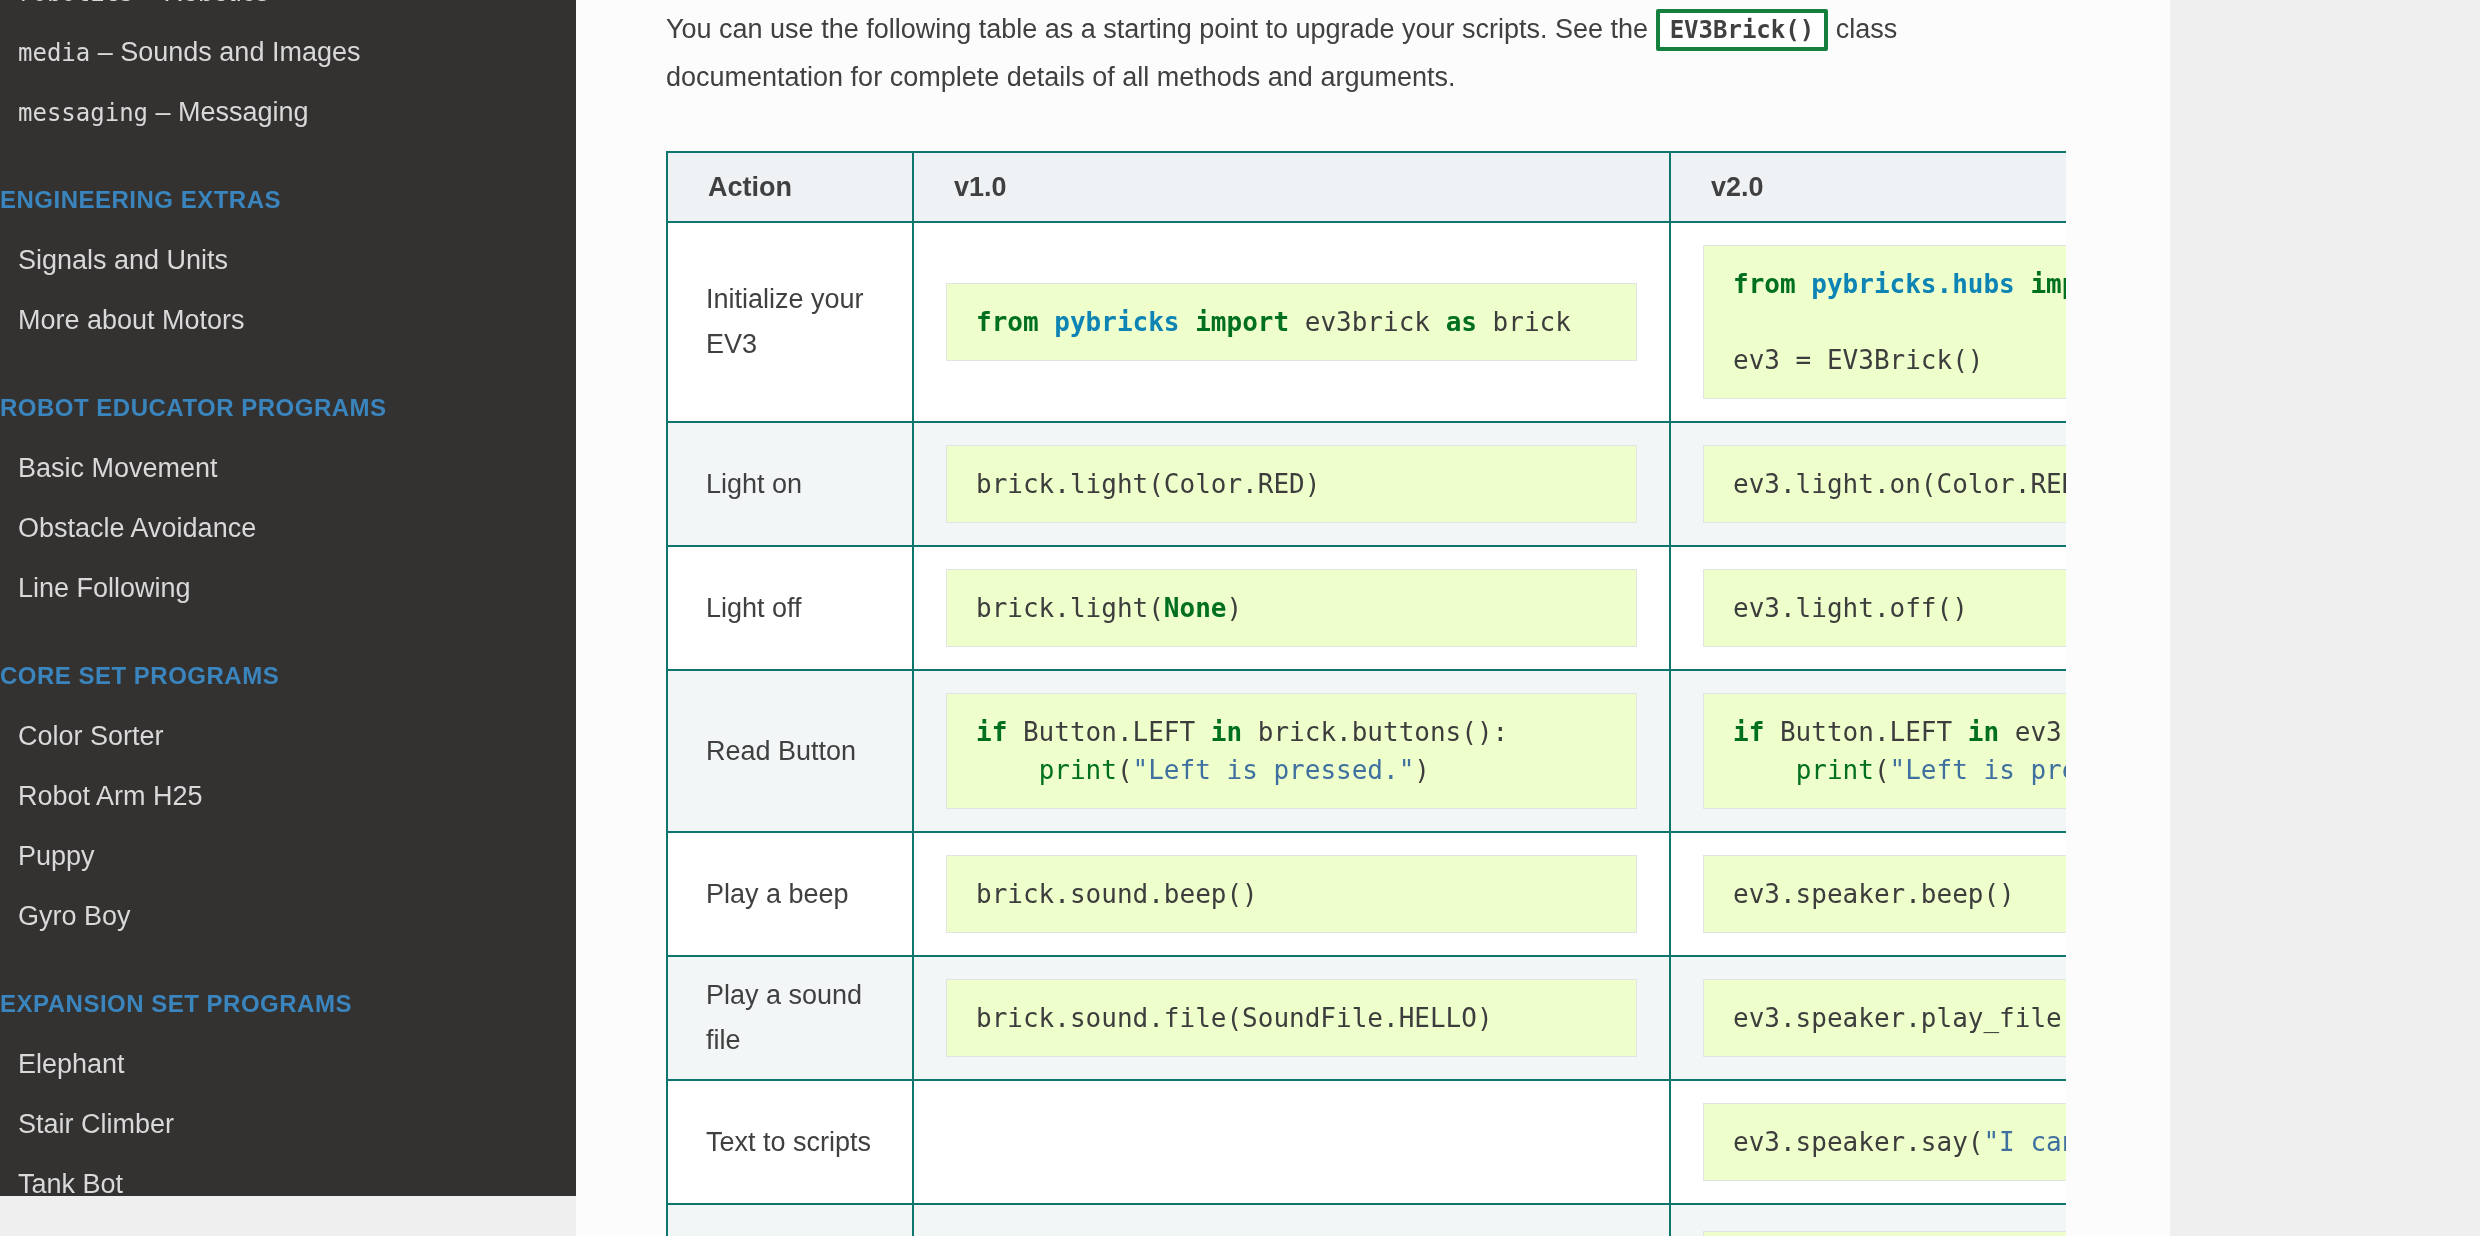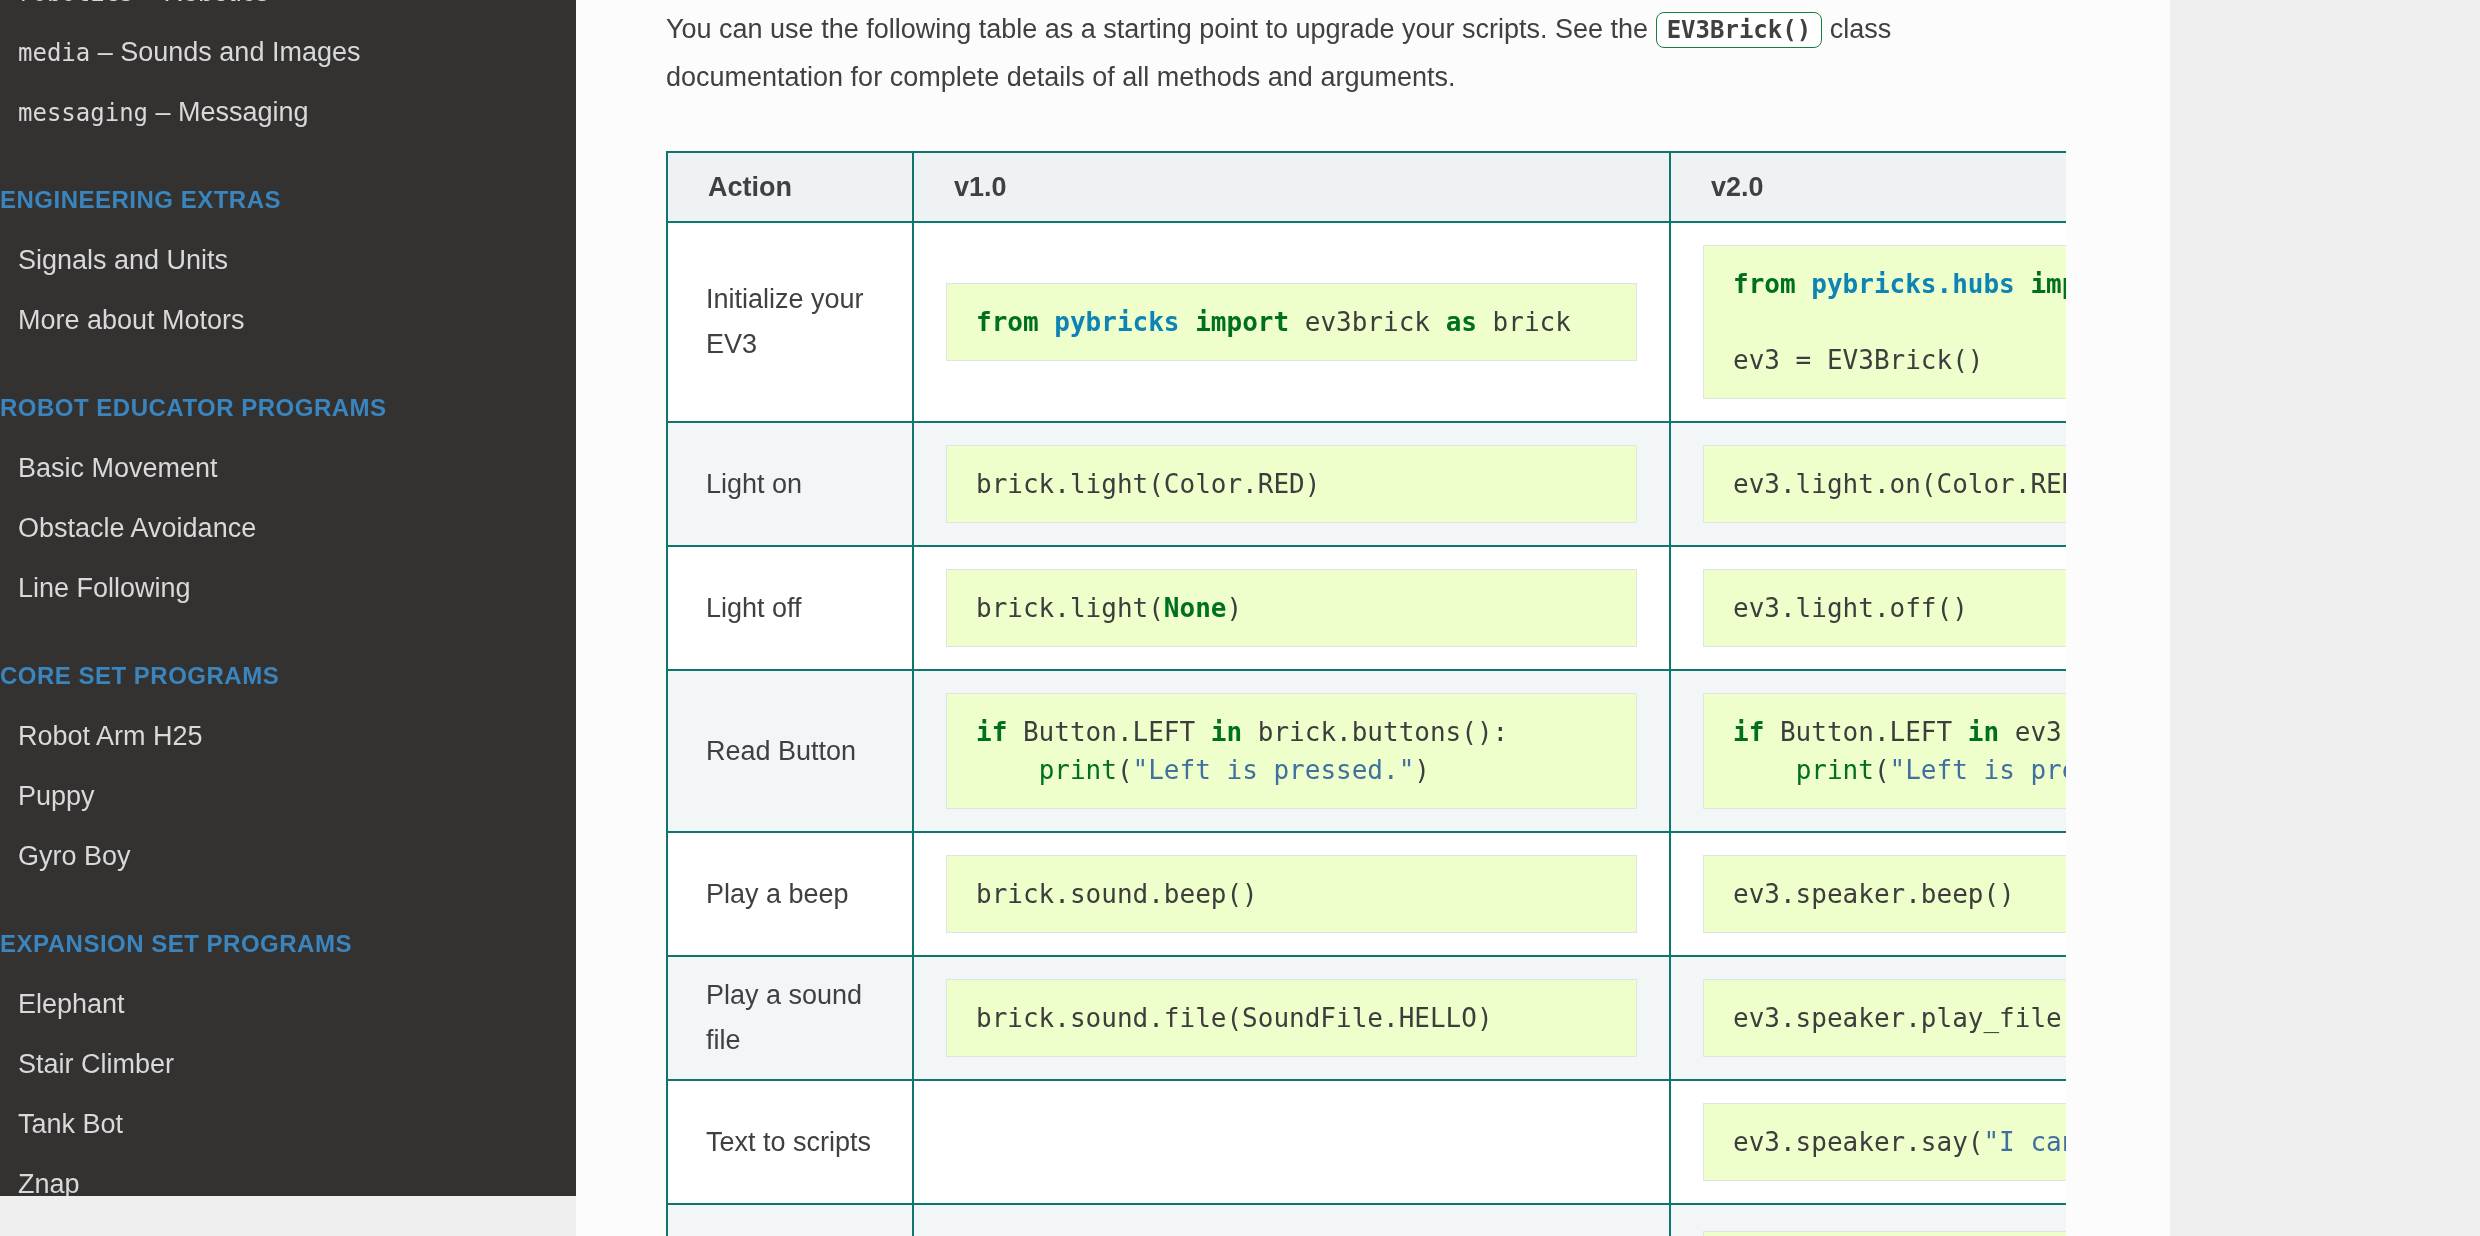--- a/index.html
+++ b/index.html
@@ -36,22 +36,22 @@
     background:#fcfcfc;padding:6px 0 0 90px;overflow:hidden;
   }
   .gutter{flex:1;background:#efefef;}
 
   .intro{
     width:1400px;margin:0 0 50px 0;
     font-size:27px;line-height:47px;color:#404040;
   }
   .chip{
     font-family:"DejaVu Sans Mono",monospace;font-weight:bold;font-size:24px;
-    color:#404040;background:#ffffff;border:1px solid #15803d;
-    padding:3px 10px;border-radius:8px;white-space:nowrap;cursor:pointer;
+    color:#404040;background:#ffffff;border:4px solid #15803d;
+    padding:3px 10px;border-radius:2px;white-space:nowrap;cursor:pointer;
   }
 
   
   .table-wrap{width:1400px;overflow:hidden;}
   table{
     border-collapse:collapse;width:1760px;table-layout:fixed;background:#ffffff;
   }
   col.c-action{width:246px;}
   col.c-v1{width:757px;}
   col.c-v2{width:757px;}
@@ -92,20 +92,21 @@
       <div class="item"><code>media</code> – Sounds and Images</div>
       <div class="item"><code>messaging</code> – Messaging</div>
       <div class="caption">ENGINEERING EXTRAS</div>
       <div class="item">Signals and Units</div>
       <div class="item">More about Motors</div>
       <div class="caption">ROBOT EDUCATOR PROGRAMS</div>
       <div class="item">Basic Movement</div>
       <div class="item">Obstacle Avoidance</div>
       <div class="item">Line Following</div>
       <div class="caption">CORE SET PROGRAMS</div>
+      <div class="item">Color Sorter</div>
       <div class="item">Robot Arm H25</div>
       <div class="item">Puppy</div>
       <div class="item">Gyro Boy</div>
       <div class="caption">EXPANSION SET PROGRAMS</div>
       <div class="item">Elephant</div>
       <div class="item">Stair Climber</div>
       <div class="item">Tank Bot</div>
       <div class="item">Znap</div>
     </nav>
 </aside>

